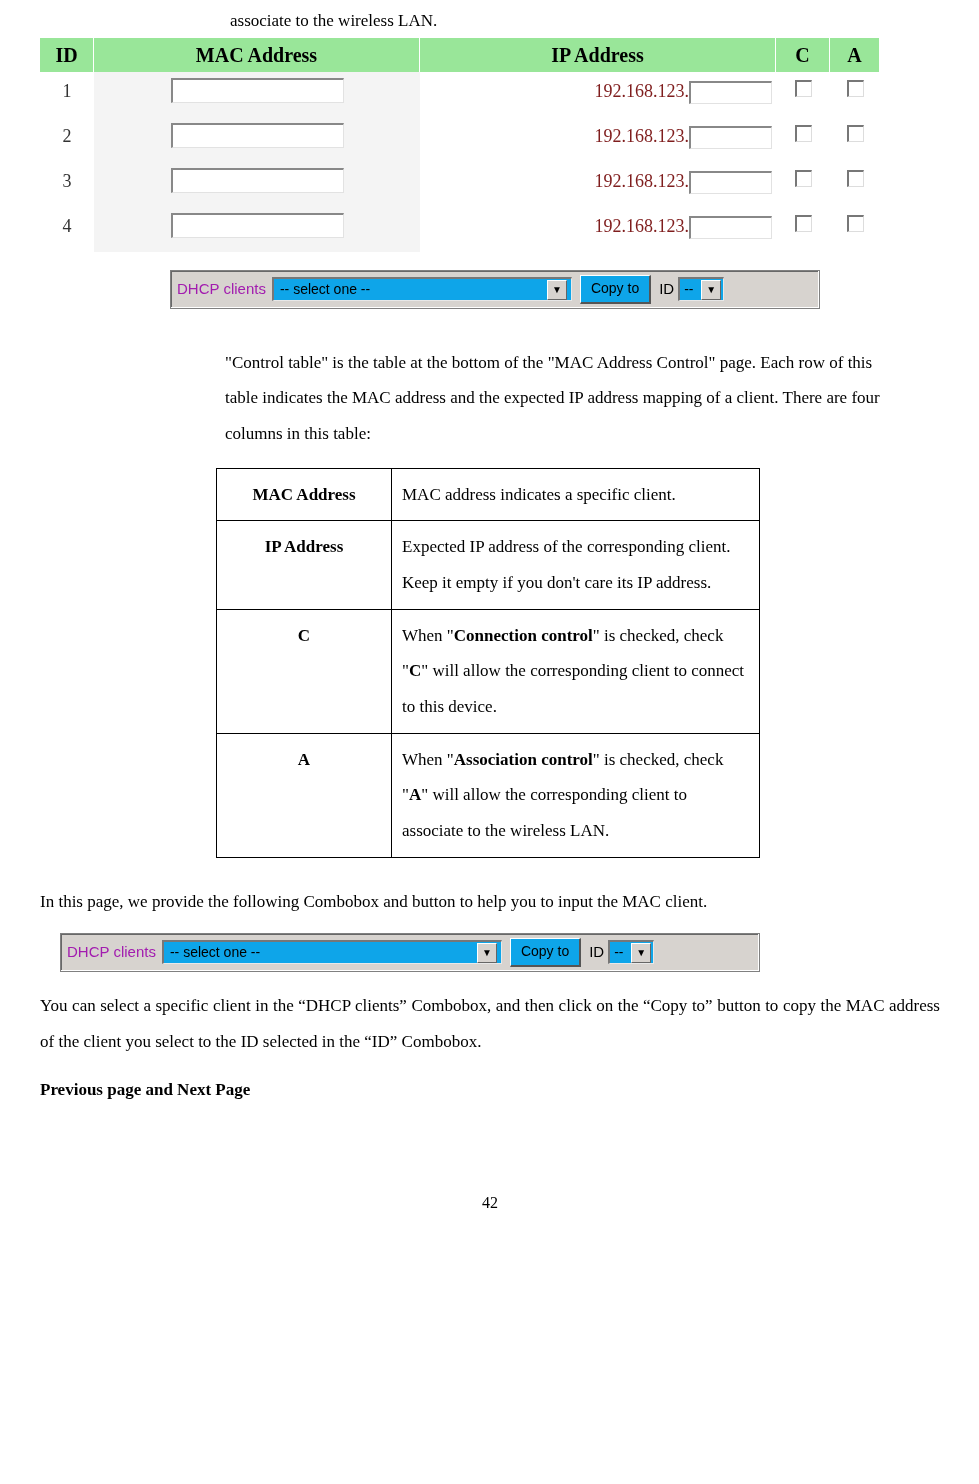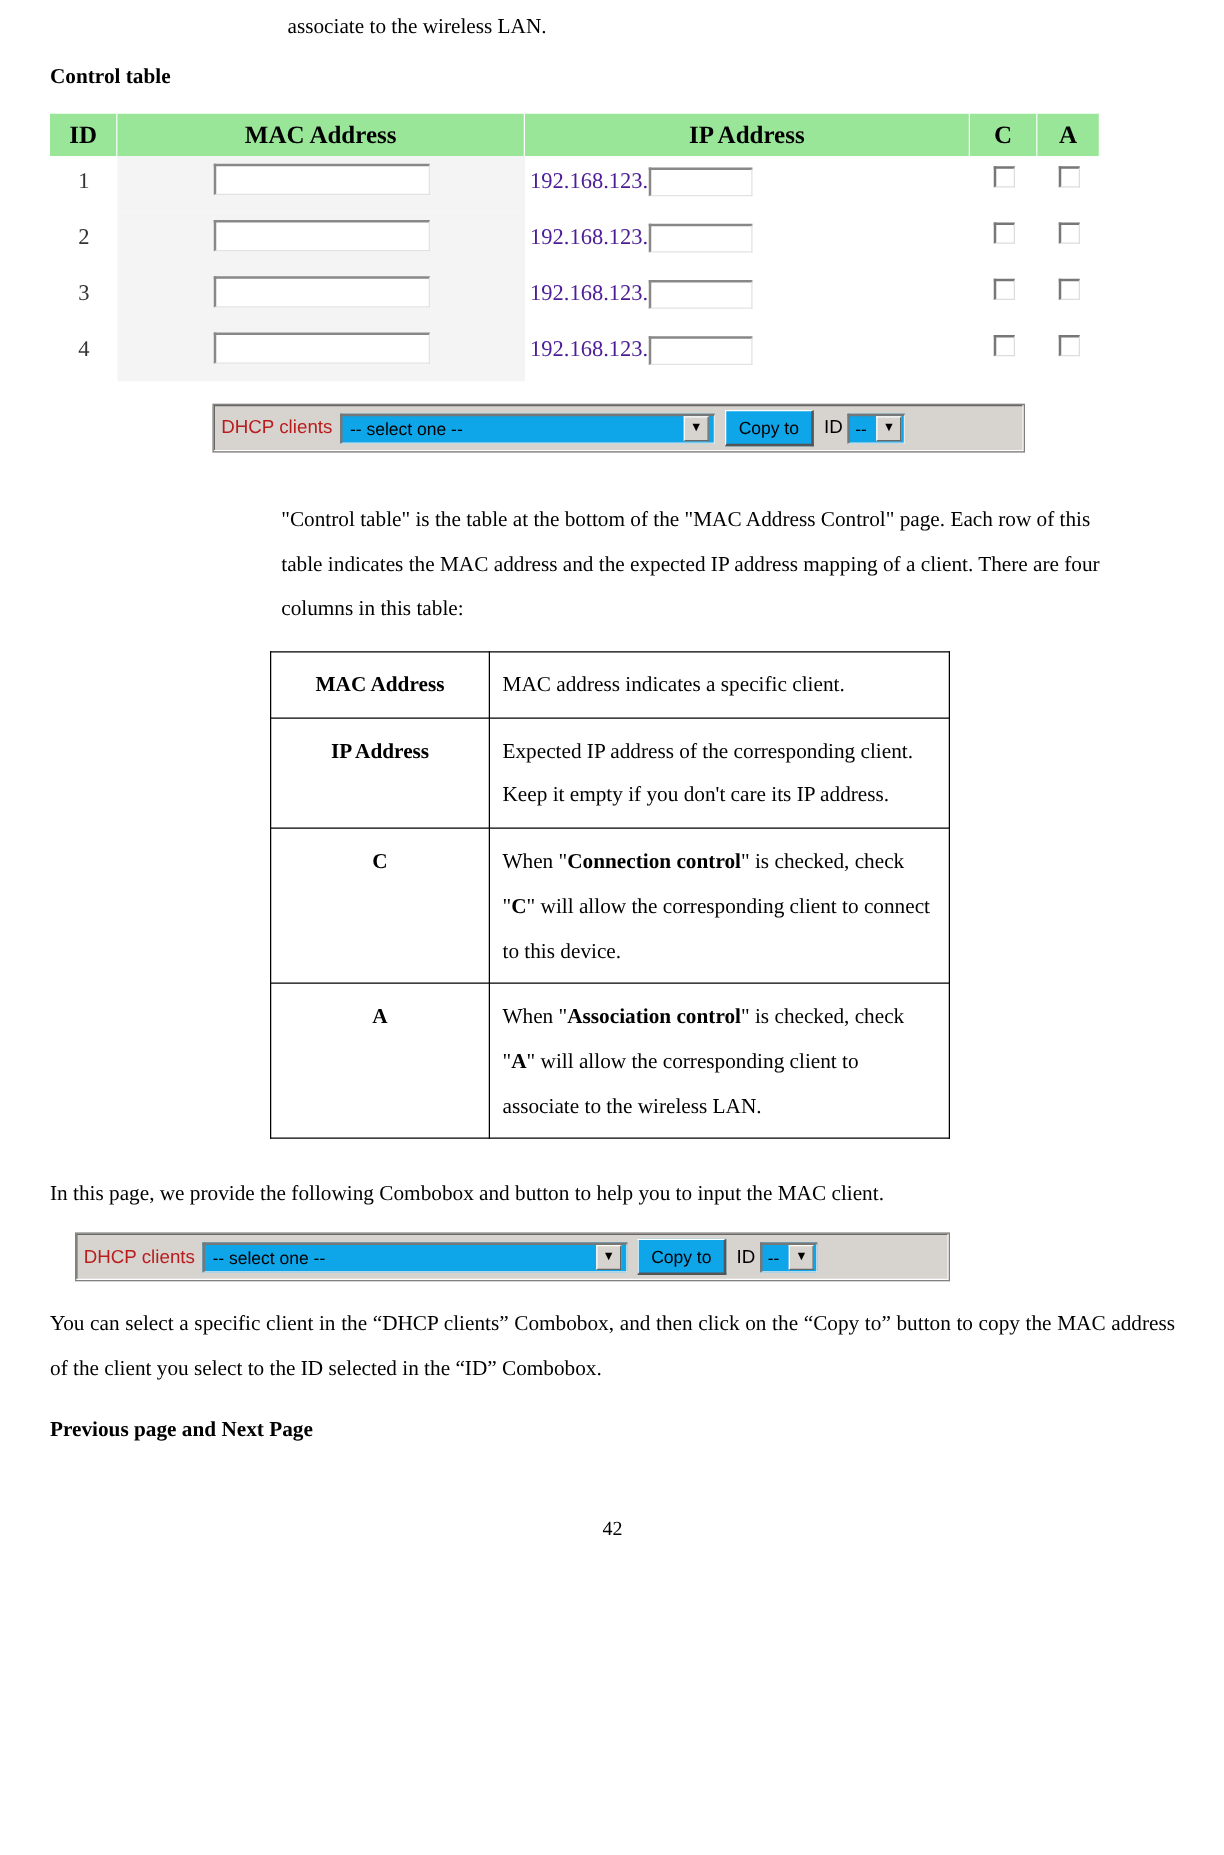--- a/index.html
+++ b/index.html
@@ -47,21 +47,21 @@
   .ctl-head:last-child { border-right: none; }
   .ctl-cell {
     background: #fff;
     text-align: center;
     font-size: 18px;
     padding: 6px 4px;
     font-family: "Times New Roman", serif;
   }
   .ctl-cell.id { color:#333; }
   .ctl-cell.mac { background:#f4f4f4; text-align:center; }
-  .ctl-cell.ip  { text-align:left; color:#4c1d95; }
+  .ctl-cell.ip  { text-align:right; color:#7f1d1d; }
   .inset-input {
     display: inline-block;
     width: 170px;
     height: 22px;
     background:#fff;
     border-top:2px solid #888;
     border-left:2px solid #888;
     border-right:1px solid #e2e2e2;
     border-bottom:1px solid #e2e2e2;
   }
@@ -83,21 +83,21 @@
     background:#d7d3cf;
     border:1px solid #808080;
     box-shadow: inset -1px -1px 0 #fff, inset 1px 1px 0 #686868;
     padding:4px 6px;
     font-family: Arial, sans-serif;
     font-size: 15px;
     width: 650px;
     box-sizing:border-box;
   }
   .dhcp-bar.wide { margin-left: 20px; width: 700px; }
-  .dhcp-label { margin-right:6px; color:#b91c1c; }
+  .dhcp-label { margin-right:6px; color:#a21caf; }
   .sunken-select {
     flex:0 0 auto;
     width: 300px;
     height:24px;
     background:#0ea5e9;
     border-top:2px solid #777;
     border-left:2px solid #777;
     border-right:1px solid #e8e8e8;
     border-bottom:1px solid #e8e8e8;
     display:flex;
@@ -173,32 +173,31 @@
     font-weight:bold;
     flex: 0 0 270px;
   }
   .pn-text {
     flex: 1;
     text-align: justify;
     line-height: 2.1;
   }
   .page-num {
     text-align:center;
-    margin-top: 56px;
+    margin-top: 88px;
     font-size: 16px;
   }
 </style>
 </head>
 <body>
 
 <div class="page">
 
   <div class="frag-top">associate to the wireless LAN.</div>
 
-  <div class="ctl-heading">Control table</div>
 
   <div class="ctl-shot">
     <div class="ctl-grid">
       <div class="ctl-head">ID</div>
       <div class="ctl-head">MAC Address</div>
       <div class="ctl-head">IP Address</div>
       <div class="ctl-head">C</div>
       <div class="ctl-head">A</div>
 
       <div class="ctl-cell id">1</div>

